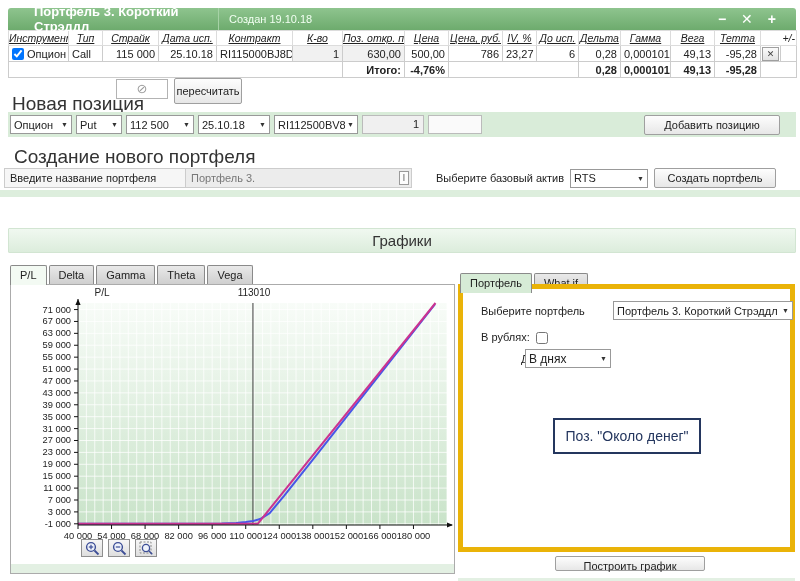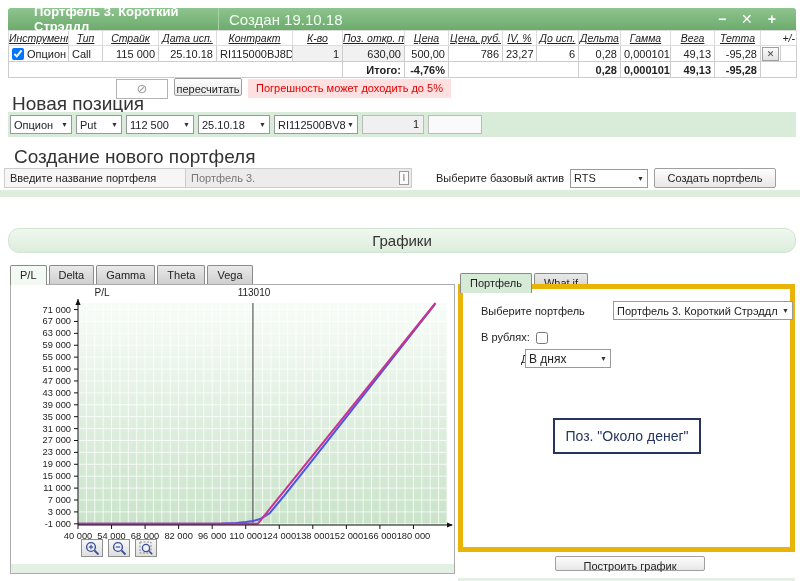--- a/index.html
+++ b/index.html
@@ -6,21 +6,21 @@
   html,body { background:#fff; }
   body { font-family:"Liberation Sans","DejaVu Sans",sans-serif; font-size:11px; color:#222; }
   #app { position:relative; width:800px; height:581px; background:#fff; overflow:hidden; }
 
   
   .panel { position:absolute; left:8px; top:8px; width:788px; }
   .panel-hdr { height:22px; display:flex; align-items:center;
     background:linear-gradient(#8ec48e,#6dab6d); border-radius:3px 3px 0 0; color:#fff; }
   .panel-title { font-weight:bold; font-size:13px; padding-left:26px; width:200px; }
   .hdr-div { width:1px; height:22px; background:#a6d2a6; margin:0 10px; }
-  .panel-created { font-size:15px; color:#f2fff2; }
+  .panel-created { font-size:11px; color:#f2fff2; }
   .win-btns { margin-left:auto; display:flex; gap:15px; padding-right:20px; font-weight:bold; font-size:14px; }
   .win-btns span { cursor:pointer; line-height:22px; }
 
   table.pos { border-collapse:collapse; width:788px; table-layout:fixed; }
   table.pos th { font-weight:normal; font-size:10.5px; text-decoration:underline; height:15px;
     border:1px solid #dcdcdc; background:#fff; cursor:pointer; white-space:nowrap; overflow:hidden;font-style:italic; }
   table.pos th.plusminus { text-decoration:none; text-align:right; padding-right:1px; }
   table.pos td { border:1px solid #ccc; height:16px; padding:0 3px; white-space:nowrap; overflow:hidden; }
   td.num { text-align:right; }
   td.gray { background:#f1f1f1; }
@@ -30,21 +30,21 @@
     border:1px solid #9f9f9f; background:linear-gradient(#fbfbfb,#e3e3e3); font-size:9px; color:#444; cursor:pointer; }
   .chk { width:12px; height:12px; vertical-align:-2px; margin-right:3px; }
 
   .go-row { position:absolute; left:0; top:70px; width:788px; height:28px; }
   .go-label { position:absolute; left:2px; top:1px; width:105px; font-size:11px; line-height:12px; }
   .go-box { position:absolute; left:108px; top:1px; width:52px; height:20px; border:1px solid #b3b3b3;
     background:#fff; text-align:center; color:#9a9a9a; font-size:13px; line-height:18px; }
   .btn { border:1px solid #9f9f9f; background:linear-gradient(#fdfdfd,#e7e7e7); border-radius:2px;
     font-size:11px; color:#222; text-align:center; cursor:pointer;
     font-family:"Liberation Sans","DejaVu Sans",sans-serif; }
-  .recalc { position:absolute; left:166px; top:0; width:68px; height:18px; line-height:20px; }
+  .recalc { position:absolute; left:166px; top:0; width:68px; height:26px; line-height:20px; }
   .warn { position:absolute; left:240px; top:1px; height:19px; line-height:19px; padding:0 8px;
     background:#ffe0e0; color:#e60000; font-size:11px; }
 
   .heading { font-size:19px; color:#333; }
   .h-newpos { position:absolute; left:4px; top:85px; }
 
   .controls-strip { position:absolute; left:0; top:104px; width:788px; height:25px; background:#d9ecd9;
     display:flex; align-items:center; gap:4px; padding:0 2px; }
   .sel { height:19px; background:#fff; border:1px solid #999; display:flex; align-items:center;
     padding:0 3px; cursor:pointer; }
@@ -63,21 +63,21 @@
   .input-flag { position:absolute; right:3px; top:3px; width:10px; height:14px; border:1px solid #9a9a9a;
     background:#fdfdfd; font-size:9px; line-height:12px; text-align:center; color:#555; }
   .asset-label { margin-left:auto; padding-right:6px; }
   .rts-sel { width:78px; }
   .create-btn { width:122px; height:20px; line-height:18px; margin-left:6px; margin-right:20px; }
   .strip { position:absolute; left:0; top:190px; width:800px; height:7px; background:#ddeedd; }
 
   
   .band { position:absolute; left:8px; top:228px; width:788px; height:25px;
     background:linear-gradient(#f0f8f0,#dcedDC); background:linear-gradient(#f0f8f0,#dceddc);
-    border:1px solid #d2e5d2; border-radius:11px; text-align:center; line-height:23px; font-size:15px; color:#333; }
+    border:1px solid #d2e5d2; border-radius:1px; text-align:center; line-height:23px; font-size:15px; color:#333; }
 
   
   .tabs { position:absolute; display:flex; gap:2px; height:19px; }
   .tabs-left { left:10px; top:265px; }
   .tabs-right { left:460px; top:265px;margin-top:8px; }
   .tab { border:1px solid #8a8a8a; border-bottom:none; border-radius:2px 2px 0 0;
     background:linear-gradient(#e9e9e9,#cfcfcf); padding:0 9px; line-height:18px; font-size:11px; cursor:pointer; }
   .tabs-left .tab.active { background:#f3faf3; position:relative; z-index:3; height:20px; }
   .tabs-right .tab.active { background:#d6ebd6; position:relative; z-index:3; height:20px; }
 
@@ -196,21 +196,20 @@
         <td class="num bold">49,13</td>
         <td class="num bold">-95,28</td>
         <td class="nob" colspan="2"></td>
       </tr>
     </tbody>
       </table>
 
     <div class="go-row">
       <div class="go-box"><span>⊘</span></div>
       <button class="btn recalc">пересчитать</button>
-      <div class="warn">Погрешность может доходить до 5%</div>
     </div>
 
     <div class="heading h-newpos">Новая позиция</div>
 
     <div class="controls-strip">
       <div class="sel" style="width:62px">
           <span class="sv">Опцион</span>
           <span class="car">▼</span>
         </div>
       <div class="sel" style="width:46px">
@@ -224,20 +223,21 @@
       <div class="sel" style="width:72px">
           <span class="sv">25.10.18</span>
           <span class="car">▼</span>
         </div>
       <div class="sel" style="width:84px">
           <span class="sv">RI112500BV8</span>
           <span class="car">▼</span>
         </div>
       <div class="cell-like" style="width:62px">1</div>
       <div class="cell-like" style="width:54px; background:#fafafa;"></div>
+      <button class="btn add-pos">Добавить позицию</button>
     </div>
   </div>
 
   <div class="heading h-create">Создание нового портфеля</div>
   <div class="create-row">
     <div class="lbl-cell">Введите название портфеля</div>
     <div class="name-input-wrap">
       <input class="name-input" value="Портфель 3." style="">
       <span class="input-flag">ǀ</span>
     </div>

